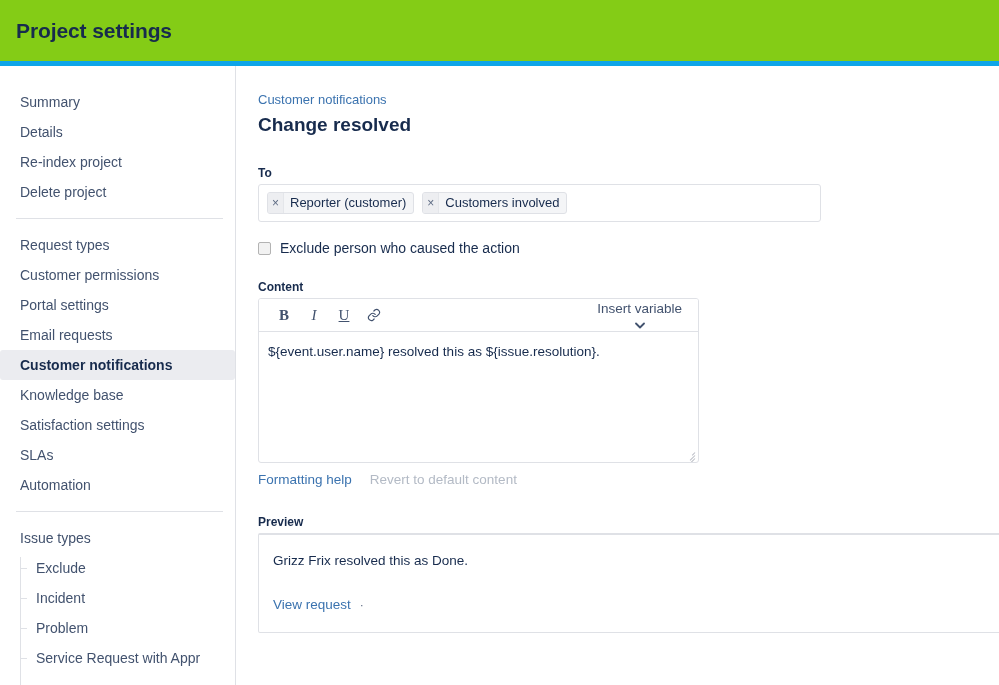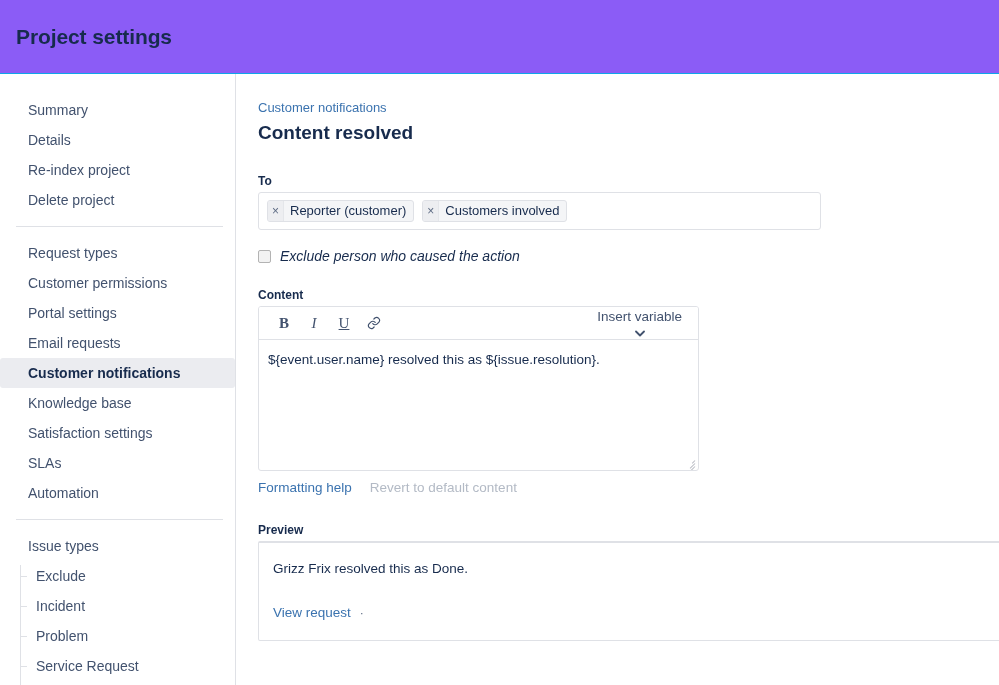--- a/index.html
+++ b/index.html
@@ -10,26 +10,26 @@
     width: 999px;
     height: 685px;
     overflow: hidden;
     background: #ffffff;
     font-family: "Liberation Sans", "DejaVu Sans", sans-serif;
     color: #172B4D;
   }
 
   
   .page-header {
-    height: 74px;
+    height: 66px;
     padding: 0 0 0 16px;
     display: flex;
     align-items: center;
-    background: #8b5cf6;
-    border-bottom: 1px solid #0ea5e9;
+    background: #84cc16;
+    border-bottom: 5px solid #0ea5e9;
   }
   .page-header h1 {
     margin: 0;
     font-size: 21px;
     line-height: 24px;
     font-weight: bold;
     color: #172B4D;
     letter-spacing: -0.1px;
   }
 
@@ -48,21 +48,21 @@
     border-right: 1px solid #DFE1E6;
     padding-top: 21px;
     overflow: hidden;
     position: relative;
   }
   .nav-group { padding: 0; }
   .nav-item {
     display: block;
     height: 30px;
     line-height: 30px;
-    padding: 0 28px;
+    padding: 0 20px;
     font-size: 14px;
     color: #42526E;
     text-decoration: none;
     white-space: nowrap;
     cursor: pointer;
     border-radius: 3px;
     margin: 0 0 0 0;
   }
   .nav-item.selected {
     background: #EBECF0;
@@ -188,21 +188,20 @@
     border: 1px solid #B3B3B3;
     background: #F2F2F2;
     border-radius: 2px;
     cursor: pointer;
     flex: 0 0 auto;
   }
   .check-label {
     font-size: 14px;
     color: #172B4D;
     cursor: pointer;
-    font-style: italic;
   }
 
   
   .content-block { margin-top: 24px; width: 441px; }
   .editor {
     border: 1px solid #DFE1E6;
     border-radius: 3px;
     background: #ffffff;
     overflow: hidden;
   }
@@ -346,31 +345,30 @@
 
     <div class="nav-sep"></div>
 
     <div class="nav-group">
       <a class="nav-item">Issue types</a>
       <div class="tree-group">
         <div class="tree-line"></div>
         <a class="tree-item">Exclude</a>
         <a class="tree-item">Incident</a>
         <a class="tree-item">Problem</a>
-        <a class="tree-item">Service Request</a>
         <a class="tree-item">Service Request with Appr</a>
       </div>
     </div>
 
   </nav>
 
   <main class="main">
 
     <a class="breadcrumb">Customer notifications</a>
-    <h2 class="section-title">Content resolved</h2>
+    <h2 class="section-title">Change resolved</h2>
 
     
     <div class="to-block">
       <div class="field-label">To</div>
       <div class="chips-box">
         <span class="chip">
           <span class="chip-x">×</span>
           <span class="chip-label">Reporter (customer)</span>
         </span>
         <span class="chip">

